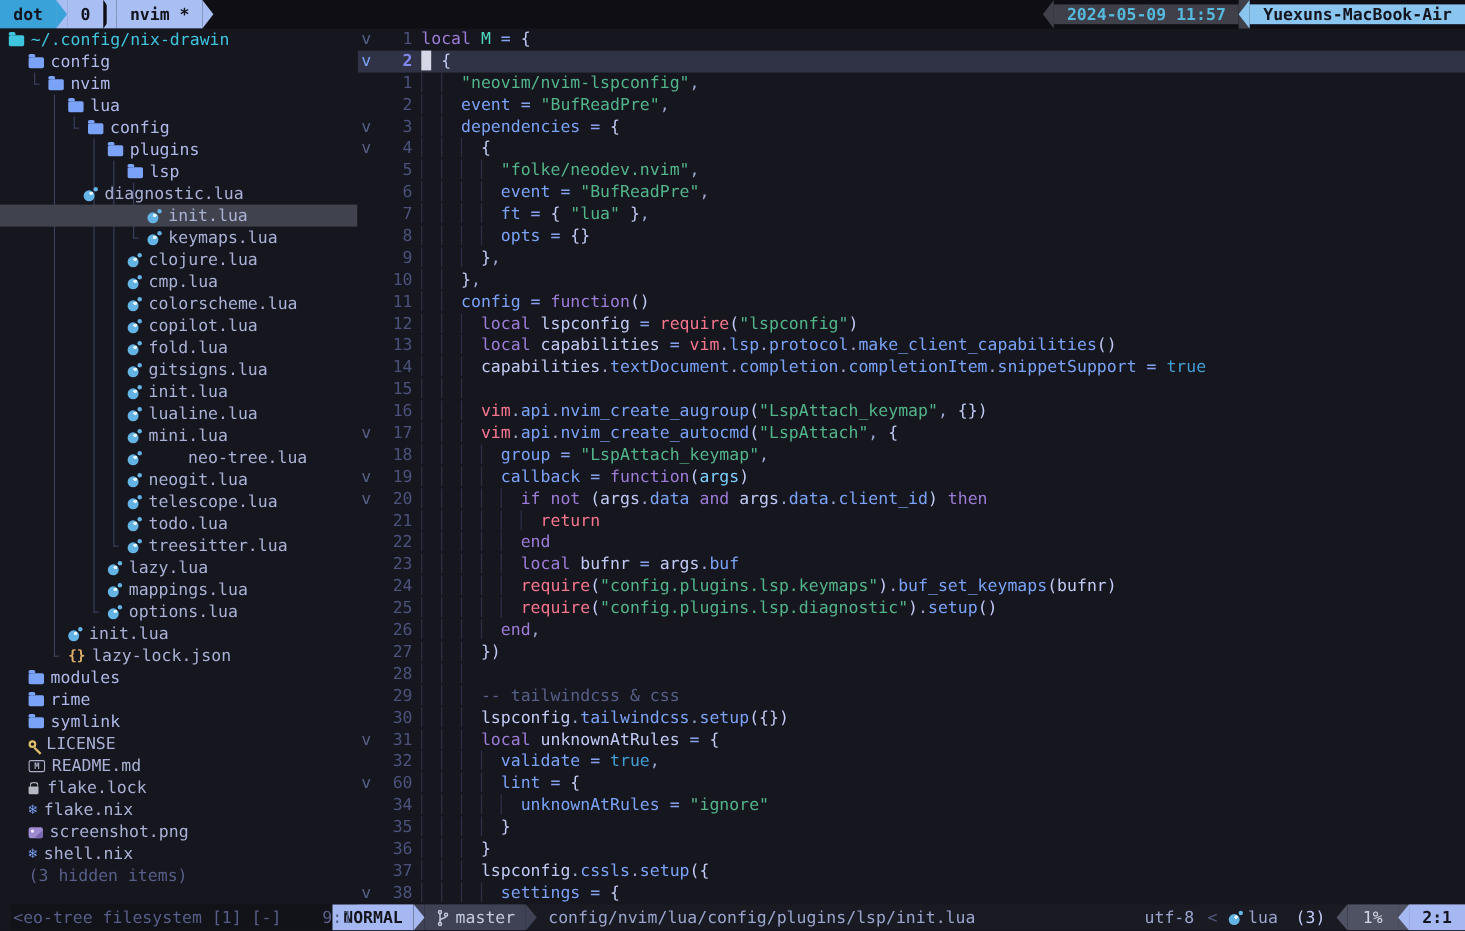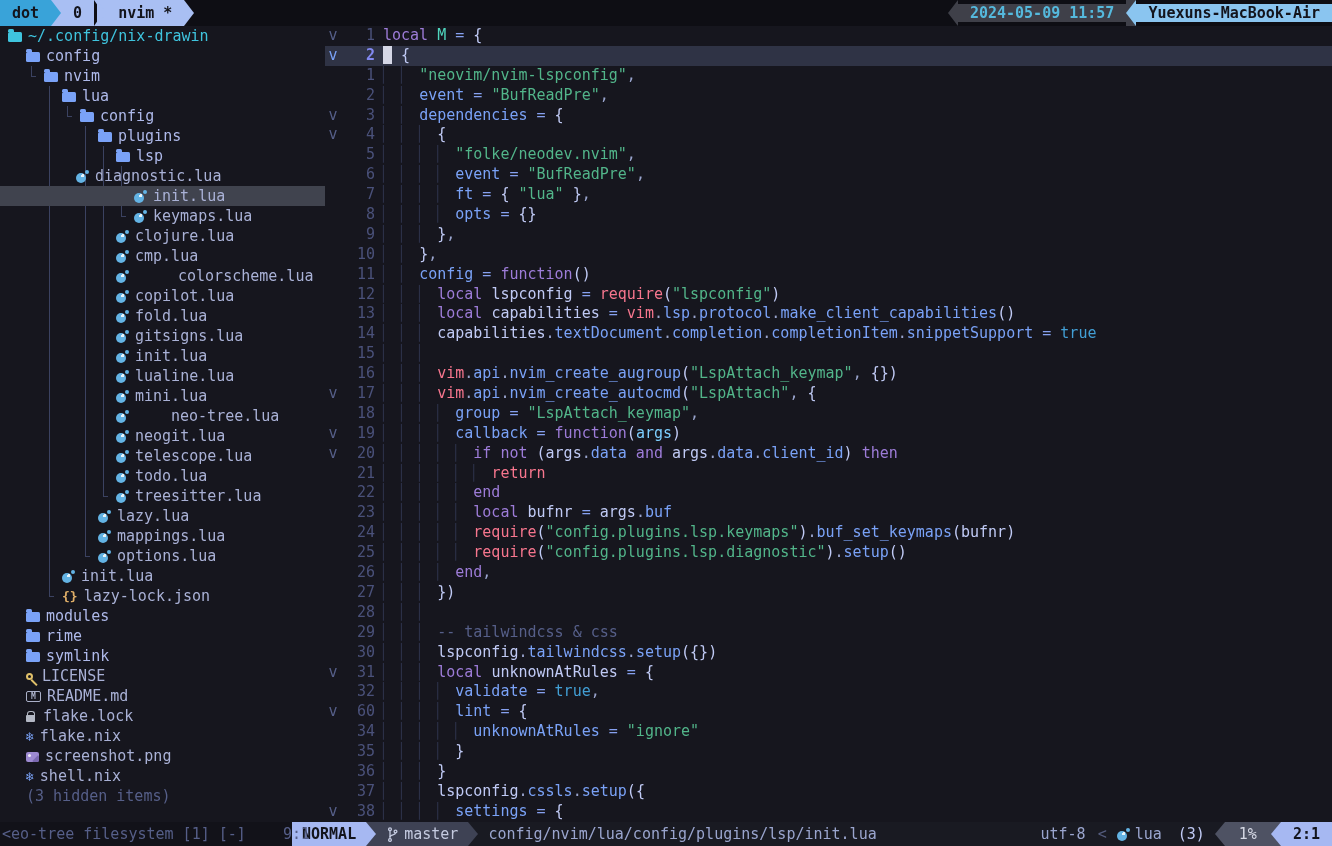--- a/index.html
+++ b/index.html
@@ -66,21 +66,21 @@
   .tk-fld{color:var(--fld);} .tk-var{color:var(--var);}
   .tk-typ{color:var(--typ);} .tk-par{color:var(--par);}
   .tk-str{color:var(--str);} .tk-bool{color:var(--bool);}
   .tk-op{color:var(--op);}   .tk-br{color:var(--br);}
   .tk-pn{color:var(--pn);}   .tk-cm{color:var(--cm);}
   .tk-gd{color:var(--gd);}   .tk-pl{color:var(--var);}
   .tk-cur{background:var(--cursor);color:#16161e;}
 
   
   .bottom{height:24px;display:flex;align-items:stretch;}
-  .nt-status{width:292px;flex:none;background:var(--bg_neotree_status);color:var(--hidden_fg);position:relative;display:flex;align-items:center;}
+  .nt-status{width:292px;flex:none;background:var(--bg_neotree_status);color:var(--hidden_fg);position:relative;display:flex;align-items:center;margin-left:10px;}
   .nt-status .l{padding-left:2px;white-space:pre;}
   .nt-status .r{position:absolute;left:283px;}
   .lualine{flex:1;background:var(--bg_statusline);display:flex;align-items:stretch;overflow:hidden;}
   .sl-seg{display:flex;align-items:center;padding:0 10px;white-space:pre;}
   .sl-mode{background:var(--mode_bg);color:var(--dark_text);font-weight:bold;}
   .sl-branch{background:var(--branch_bg);color:var(--branch_fg);}
   .sl-tri-r{width:0;height:0;border-top:12px solid transparent;border-bottom:12px solid transparent;border-left:10px solid transparent;}
   .sl-tri-l{width:0;height:0;border-top:12px solid transparent;border-bottom:12px solid transparent;border-right:10px solid transparent;}
   .sl-path{display:flex;align-items:center;margin-left:10px;color:var(--path_fg);}
   .sl-right{margin-left:auto;display:flex;align-items:stretch;}
@@ -143,21 +143,21 @@
         <div class="trow" style="padding-left: 44px;"><span class="ic ic-folder-open"></span><span class="tname folder">nvim</span></div>
         <div class="trow" style="padding-left: 62px;"><span class="ic ic-folder-open"></span><span class="tname folder">lua</span></div>
         <div class="trow" style="padding-left: 80px;"><span class="ic ic-folder-open"></span><span class="tname folder">config</span></div>
         <div class="trow" style="padding-left: 98px;"><span class="ic ic-folder-open"></span><span class="tname folder">plugins</span></div>
         <div class="trow" style="padding-left: 116px;"><span class="ic ic-folder-open"></span><span class="tname folder">lsp</span></div>
         <div class="trow" style="padding-left: 76px;"><span class="ic ic-lua"></span><span class="tname ">diagnostic.lua</span></div>
         <div class="trow sel" style="padding-left: 134px;"><span class="ic ic-lua"></span><span class="tname ">init.lua</span></div>
         <div class="trow" style="padding-left: 134px;"><span class="ic ic-lua"></span><span class="tname ">keymaps.lua</span></div>
         <div class="trow" style="padding-left: 116px;"><span class="ic ic-lua"></span><span class="tname ">clojure.lua</span></div>
         <div class="trow" style="padding-left: 116px;"><span class="ic ic-lua"></span><span class="tname ">cmp.lua</span></div>
-        <div class="trow" style="padding-left: 116px; gap: 43px;"><span class="ic ic-lua"></span><span class="tname ">colorscheme.lua</span></div>
+        <div class="trow" style="padding-left: 116px;"><span class="ic ic-lua"></span><span class="tname ">colorscheme.lua</span></div>
         <div class="trow" style="padding-left: 116px;"><span class="ic ic-lua"></span><span class="tname ">copilot.lua</span></div>
         <div class="trow" style="padding-left: 116px;"><span class="ic ic-lua"></span><span class="tname ">fold.lua</span></div>
         <div class="trow" style="padding-left: 116px;"><span class="ic ic-lua"></span><span class="tname ">gitsigns.lua</span></div>
         <div class="trow" style="padding-left: 116px;"><span class="ic ic-lua"></span><span class="tname ">init.lua</span></div>
         <div class="trow" style="padding-left: 116px;"><span class="ic ic-lua"></span><span class="tname ">lualine.lua</span></div>
         <div class="trow" style="padding-left: 116px;"><span class="ic ic-lua"></span><span class="tname ">mini.lua</span></div>
         <div class="trow" style="padding-left: 116px; gap: 36px;"><span class="ic ic-lua"></span><span class="tname ">neo-tree.lua</span></div>
         <div class="trow" style="padding-left: 116px;"><span class="ic ic-lua"></span><span class="tname ">neogit.lua</span></div>
         <div class="trow" style="padding-left: 116px;"><span class="ic ic-lua"></span><span class="tname ">telescope.lua</span></div>
         <div class="trow" style="padding-left: 116px;"><span class="ic ic-lua"></span><span class="tname ">todo.lua</span></div>

